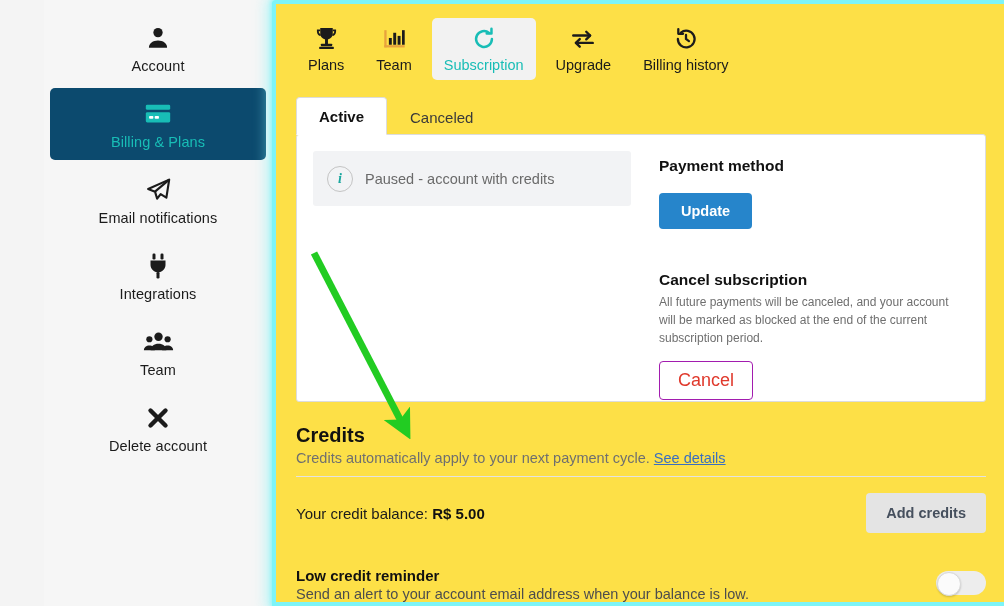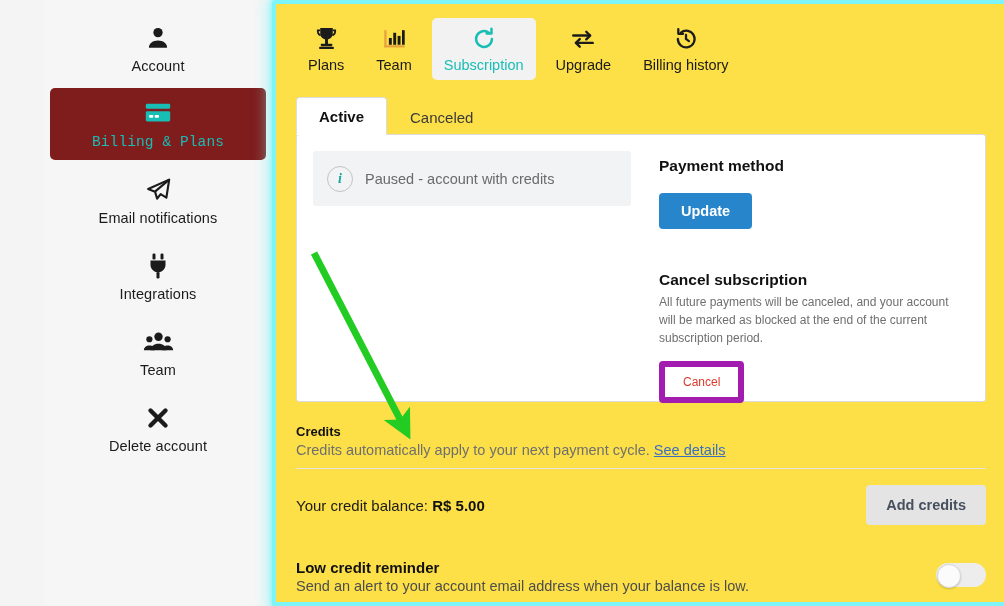--- a/index.html
+++ b/index.html
@@ -34,22 +34,21 @@
     box-sizing: border-box;
   }
   .nav-item {
     margin: 0 6px 4px 6px;
     padding: 10px 0 10px 0;
     border-radius: 5px;
     text-align: center;
     cursor: pointer;
   }
   .nav-item.active {
-    background: #7f1d1d;
-    font-family: Liberation Mono, monospace;
+    background: #0c4a6e;
   }
   .nav-icon {
     display: block;
     height: 30px;
     line-height: 30px;
     margin-bottom: 6px;
   }
   .nav-icon svg { vertical-align: middle; }
   .nav-label {
     display: block;
@@ -217,34 +216,34 @@
     border-radius: 4px;
     padding: 10px 22px;
     cursor: pointer;
     font-family: "Liberation Sans", sans-serif;
   }
   #cancel-section { margin-top: 42px; }
   #cancel-btn {
     margin-top: 14px;
     background: #fff;
     color: #e0392c;
-    font-size: 12px;
-    border: 6px solid #a21caf;
+    font-size: 18px;
+    border: 1px solid #a21caf;
     border-radius: 4px;
     padding: 8px 18px;
     cursor: pointer;
     font-family: "Liberation Sans", sans-serif;
   }
 
   
   #credits {
     margin: 22px 20px 0 20px;
   }
   #credits-title {
-    font-size: 13px;
+    font-size: 20px;
     font-weight: bold;
     color: #111;
     margin: 0 0 3px 0;
   }
   #credits-sub {
     font-size: 14.5px;
     color: #6f6f6f;
     margin: 0 0 10px 0;
   }
   #see-details {

